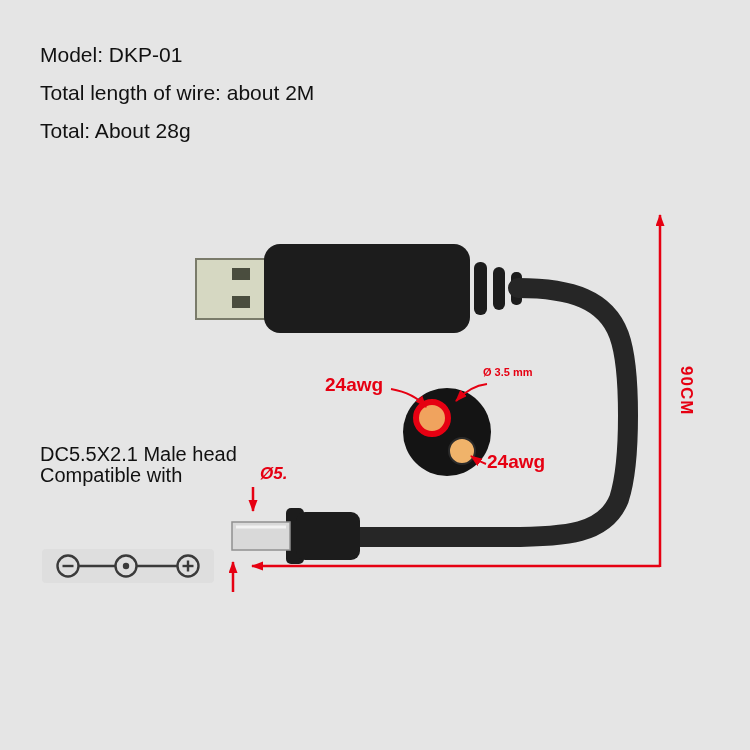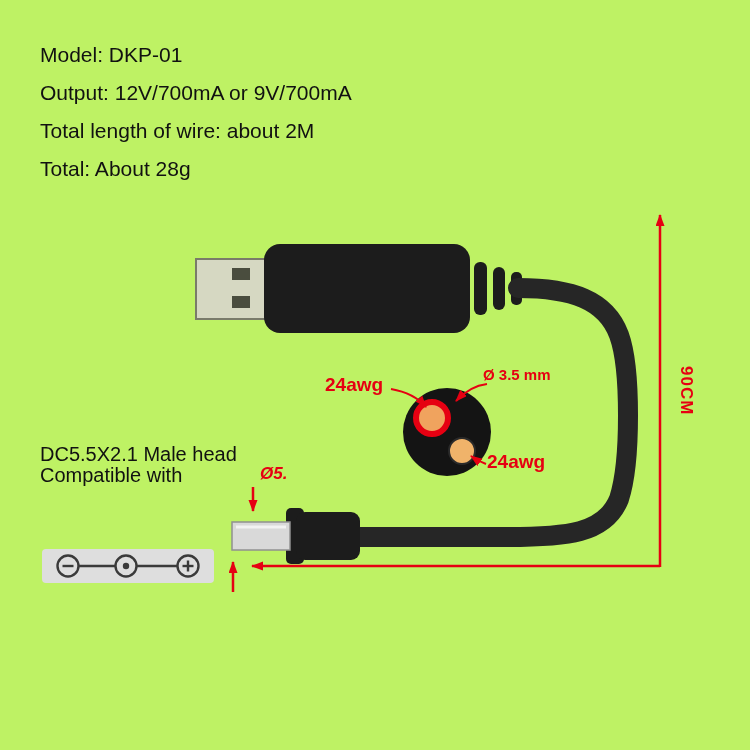--- a/index.html
+++ b/index.html
@@ -5,21 +5,21 @@
   html, body {
     margin: 0;
     padding: 0;
     background: #ffffff;
     font-family: "Liberation Sans", sans-serif;
   }
   .stage {
     position: relative;
     width: 750px;
     height: 750px;
-    background: #bef264;
+    background: #e5e5e5;
     overflow: hidden;
   }
   .stage svg.art {
     position: absolute;
     left: 0;
     top: 0;
   }
   .specs {
     position: absolute;
     left: 40px;
@@ -41,21 +41,21 @@
     font-size: 20px;
     line-height: 21px;
   }
   .ann {
     position: absolute;
     color: #e60012;
     font-weight: 700;
     white-space: nowrap;
   }
   .ann-24awg-top   { left: 325px; top: 374px; font-size: 19px; }
-  .ann-diameter    { left: 483px; top: 366px; font-size: 15px; }
+  .ann-diameter    { left: 483px; top: 366px; font-size: 11px; }
   .ann-24awg-bottom{ left: 487px; top: 451px; font-size: 19px; }
   .ann-plug-dia    { left: 260px; top: 464px; font-size: 17px; font-style: italic; }
   .ann-90cm {
     left: 696px;
     top: 366px;
     font-size: 17px;
     transform: rotate(90deg);
     transform-origin: 0 0;
     letter-spacing: 1px;
   }
@@ -118,21 +118,20 @@
         <circle cx="188" cy="566" r="10.5"></circle>
         <line x1="182.5" y1="566" x2="193.5" y2="566"></line>
         <line x1="188" y1="560.5" x2="188" y2="571.5"></line>
       </g>
       <circle cx="126" cy="566" r="3.2" fill="#3a3a3a"></circle>
     </g>
   </svg>
 
   <div class="specs">
     <div>Model: DKP-01</div>
-    <div>Output: 12V/700mA or 9V/700mA</div>
     <div>Total length of wire: about 2M</div>
     <div>Total: About 28g</div>
   </div>
 
   <div class="plug-label">
     <div>DC5.5X2.1 Male head</div>
     <div>Compatible with</div>
   </div>
 
   <div class="ann ann-24awg-top">24awg</div>

